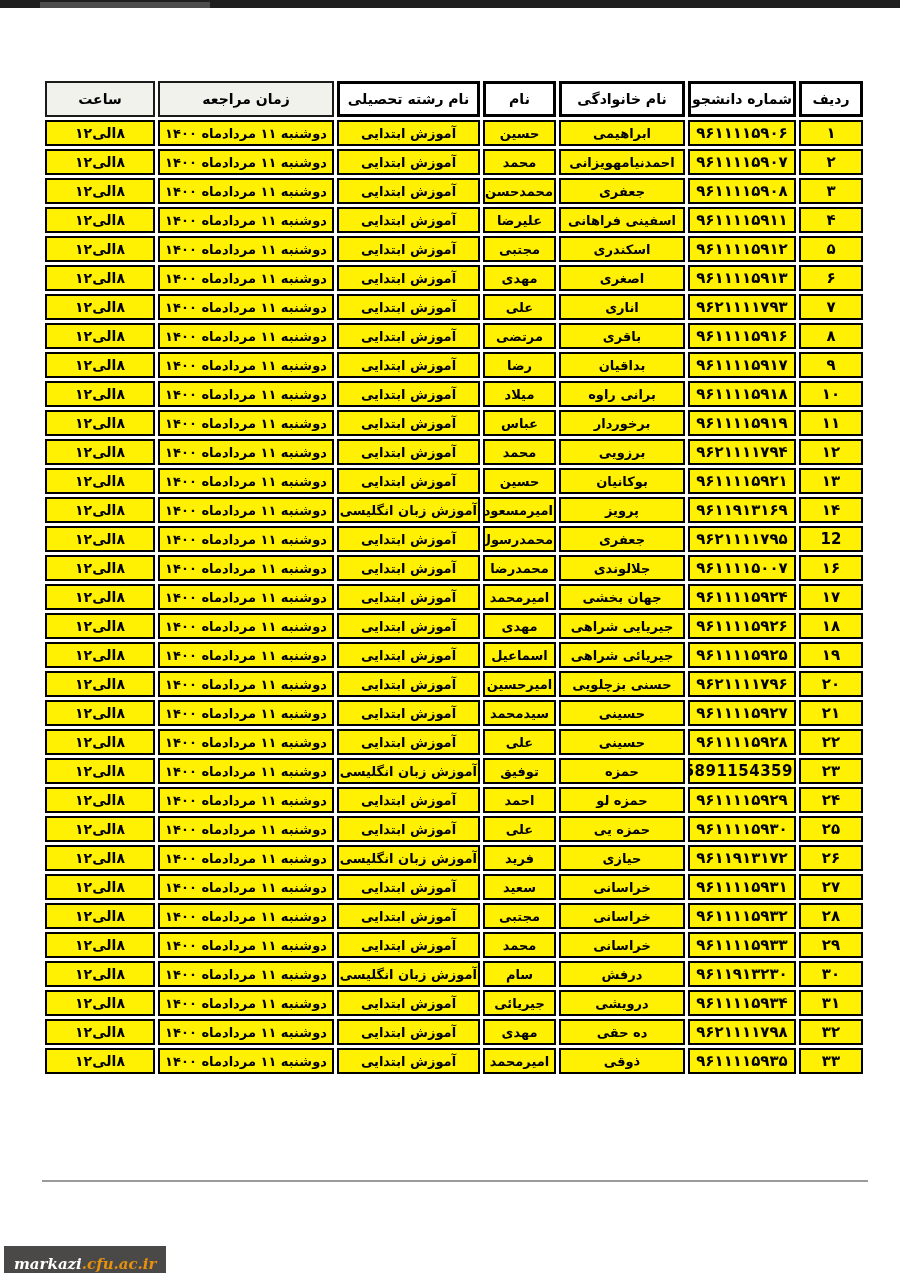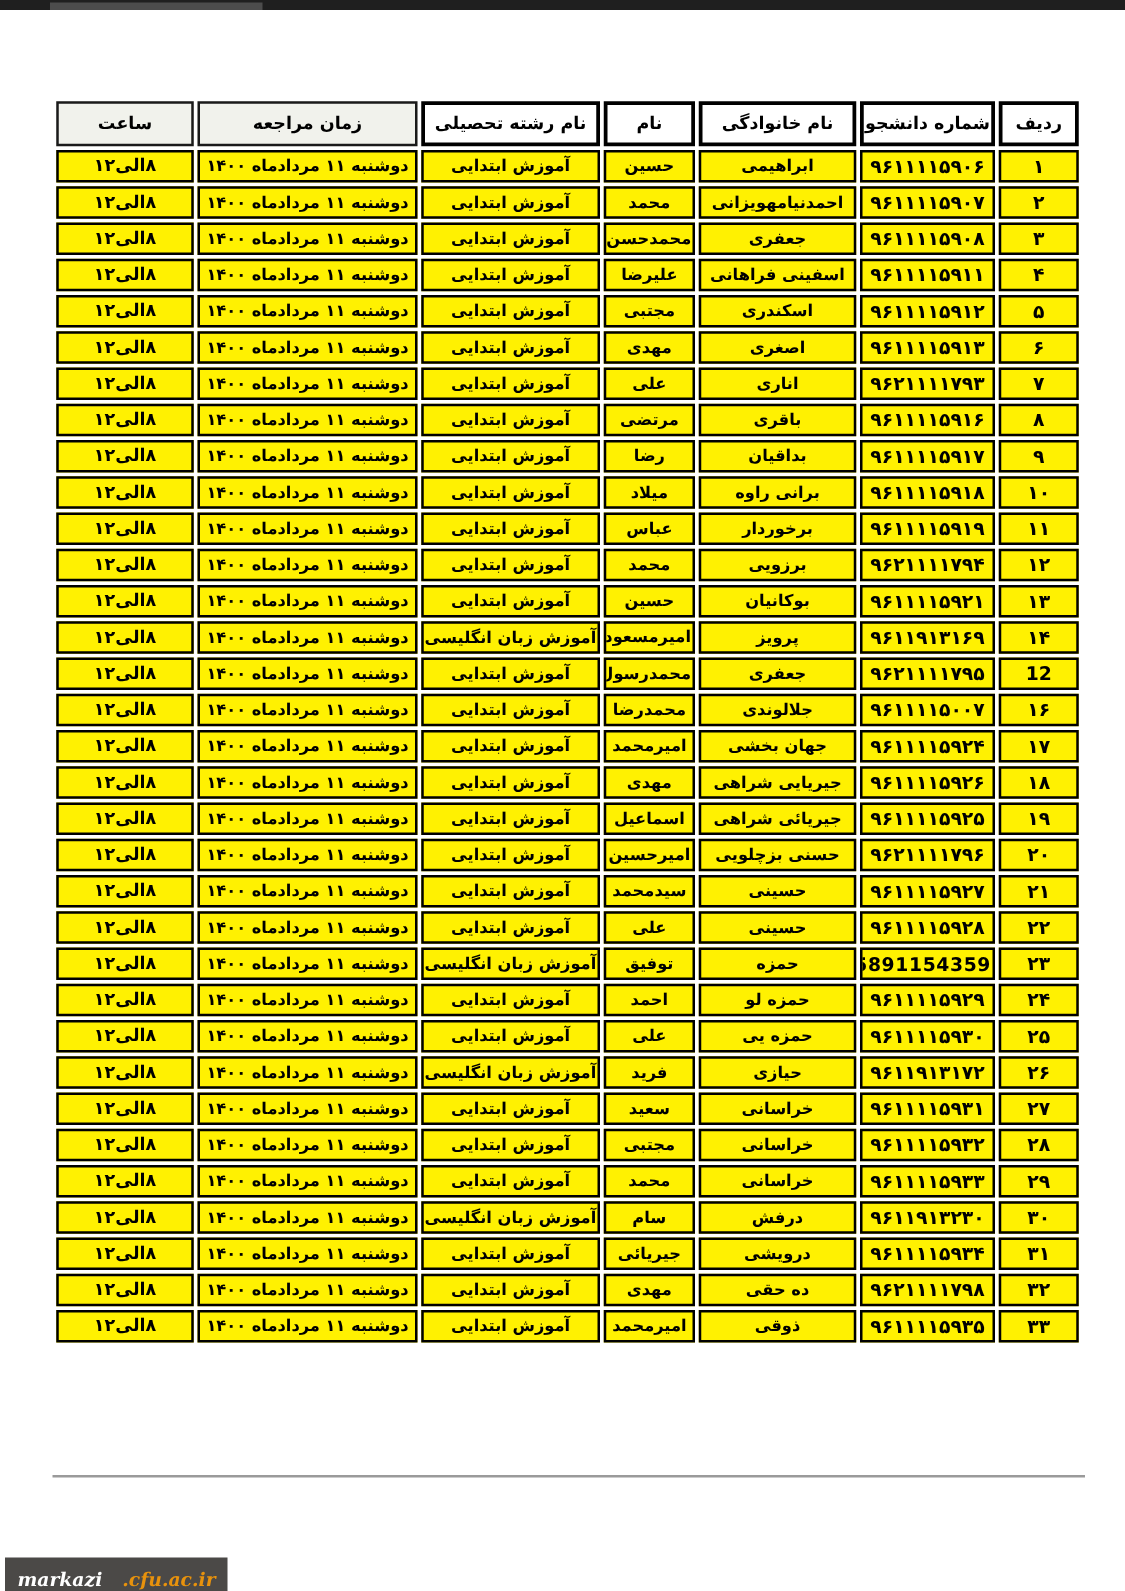--- a/index.html
+++ b/index.html
@@ -26,21 +26,21 @@
   table.students td:nth-child(5){font-size:13px;}
   table.students td:nth-child(6){font-size:13px;}
   table.students td:nth-child(7){font-size:14px;}
 
   .table-bottom-line{position:absolute;left:42px;top:1180px;width:826px;height:2px;background:#9a9a9a;}
 
   .watermark{position:absolute;left:4px;top:1246px;height:35px;padding:0 10px;
         background:#4b4947;display:flex;align-items:center;
         font-family:"DejaVu Serif",serif;font-style:italic;font-weight:bold;font-size:15px;}
   .watermark .wm-prefix{color:#ffffff;}
-  .watermark .wm-suffix{color:#e8920c;margin-left:16px;}
+  .watermark .wm-suffix{color:#e8920c;}
 </style>
 </head>
 <body>
 
 <div class="page">
 
   <div class="top-scan-bar"></div>
 
   <table class="students">
     <colgroup>

